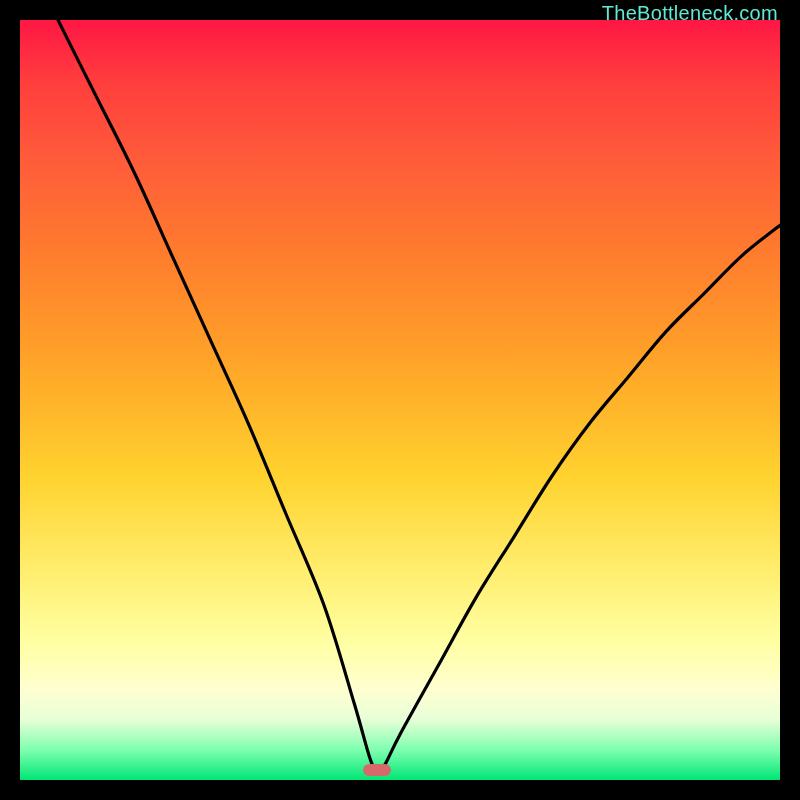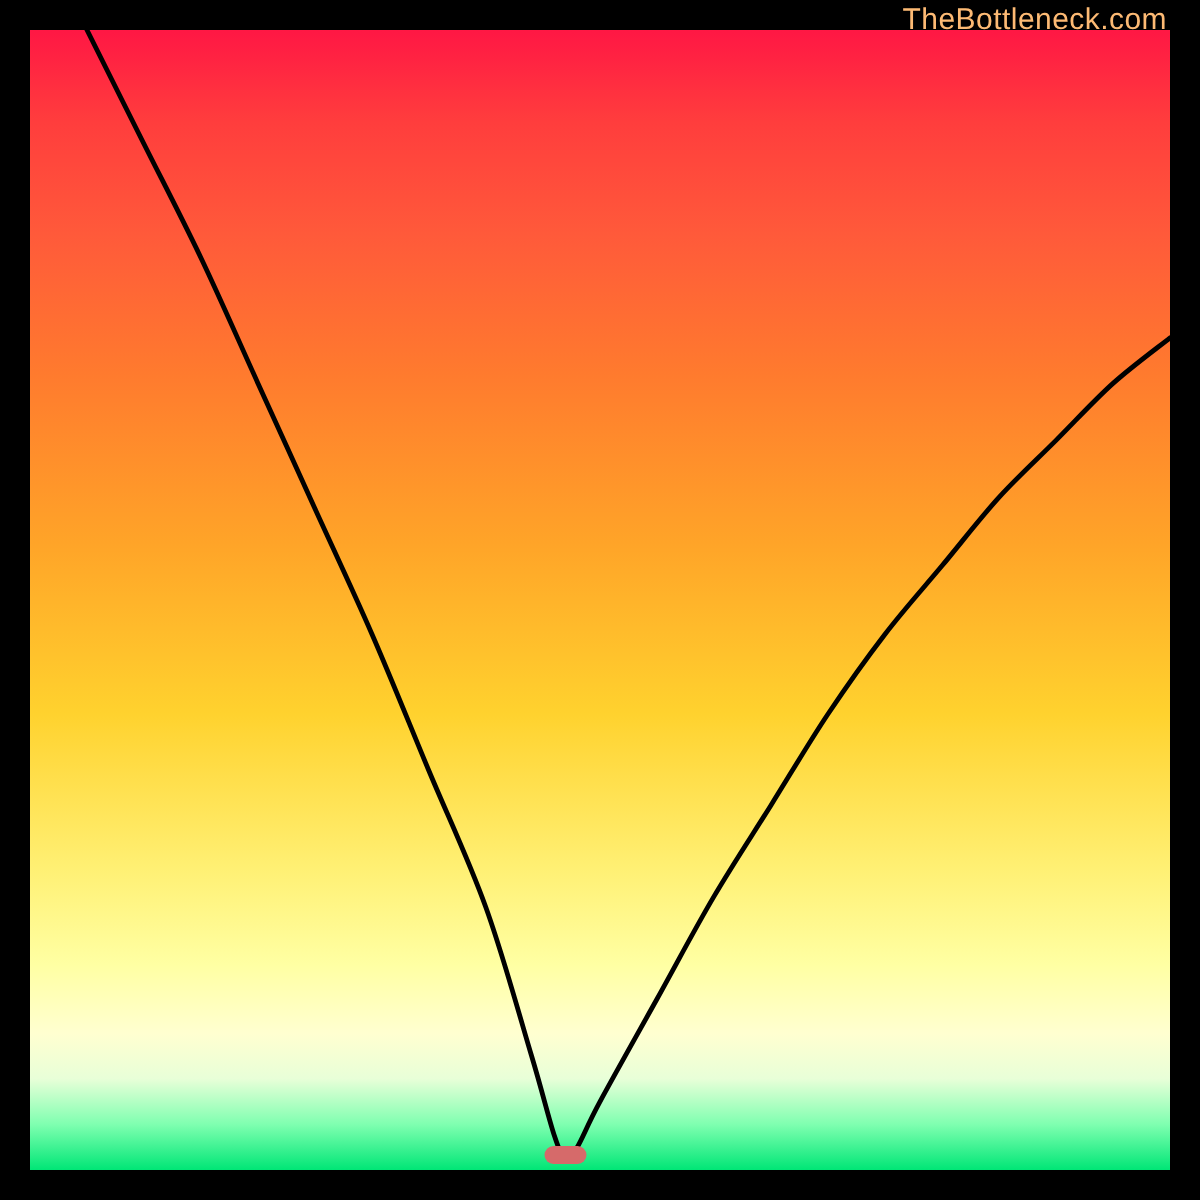--- a/index.html
+++ b/index.html
@@ -37,21 +37,21 @@
       #e8ffd8 92%,
       #7fffb0 96%,
       #00e676 100%
     );
   }
   .watermark {
     position: absolute;
     top: 2px;
     right: 22px;
     font-size: 20px;
-    color: #fdba74;
+    color: #5eead4;
     font-weight: 500;
     letter-spacing: 0.3px;
   }
   svg.curve {
     position: absolute;
     left: 0;
     top: 0;
     width: 760px;
     height: 760px;
     overflow: visible;

